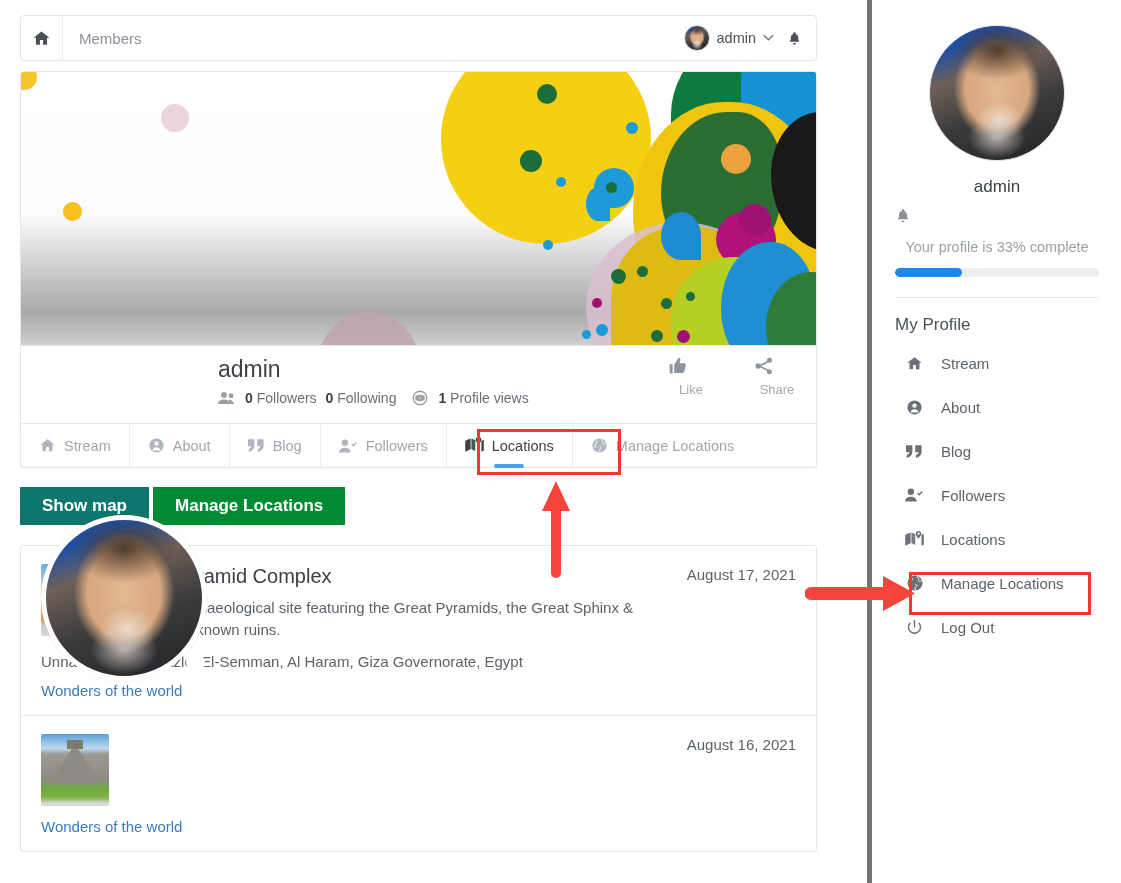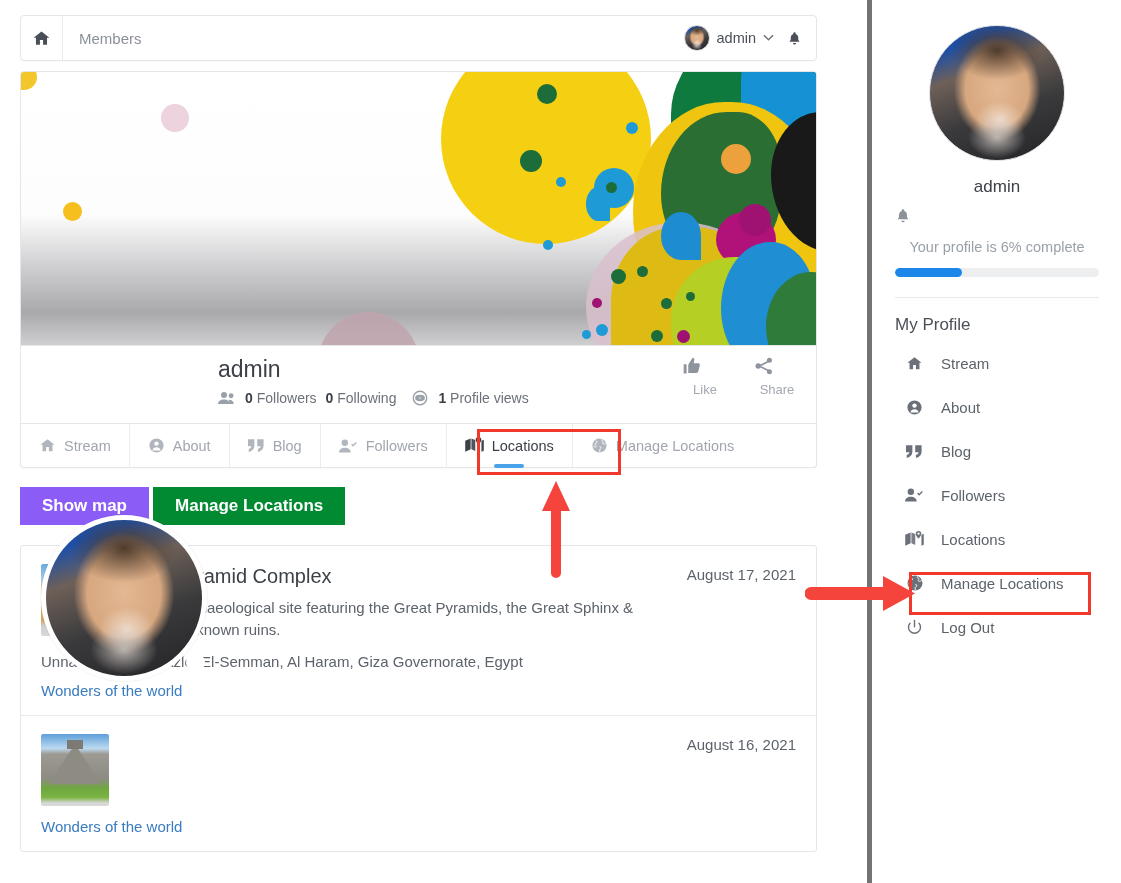--- a/index.html
+++ b/index.html
@@ -90,21 +90,21 @@
     height: 78px;
     padding: 10px 18px 0 197px;
   }
   .identity .name { font-size: 23px; color: #3c4148; font-weight: 400; line-height: 26px; }
   .stats { display: flex; align-items: center; gap: 9px; margin-top: 7px; color:#6b7079; font-size: 14px; }
   .stats .ic { color: #9aa0a8; display:inline-flex; }
   .stats b { color: #3c4148; font-weight: 700; }
   .stats .item { white-space: nowrap; }
   .actions {
     position: absolute; right: 16px; top: 10px;
-    display: flex; gap: 26px;
+    display: flex; gap: 40px;
   }
   .act { width: 46px; text-align: center; color: #a3a8b1; font-size: 13px; }
   .act .aic { display:block; margin-bottom: 6px; color: #8e949d; }
 
   
   .tabs {
     position: relative;
     display: flex; background: #fff;
     border: 1px solid #e4e6e9; border-top: none;
     border-bottom-left-radius: 4px; border-bottom-right-radius: 4px;
@@ -375,21 +375,21 @@
             <svg width="17" height="17" viewBox="0 0 24 24" fill="currentColor">
               <circle cx="12" cy="12" r="10"></circle>
               <path d="M7.5 5.5c1.4.3 1.4 1.8.6 2.6-.8.8-2.4.4-2.8 1.6-.3 1 .8 1.4 1.6 1.9.9.6.4 1.9-.4 2.4-.9.6-2.1.2-2.7-.6M15 3.6c-.5 1.2.6 1.7 1.5 2 .9.3 1 1.5.3 2.1-.8.7-.3 1.8.6 2.1 1.2.4 2.3-.4 3.2-1M12.5 21c.3-1.1-.6-1.9-.4-3 .2-1.2 1.8-1.1 2.3-2.1.4-1-.6-1.8-1.5-2" stroke="#fff" stroke-width="1.25" fill="none" stroke-linecap="round"></path>
             </svg>
           </span>
         <span>Manage Locations</span>
       </div>
     </div>
 
     <div class="btn-row">
-      <div class="gbtn" style="background: #8b5cf6;">Show map</div>
+      <div class="gbtn" style="background: #0f766e;">Show map</div>
       <div class="gbtn" style="background: rgb(2, 138, 51);">Manage Locations</div>
     </div>
 
     <div class="loc-list">
 
       <div class="loc-item">
         <div class="loc-date">August 17, 2021</div>
         <div class="loc-head">
           <div class="loc-thumb thumb-pyramids">
             <span class="tri" style="left:4px;top:22px;border-width:0 20px 30px 20px;border-color:transparent transparent #a8763f transparent;"></span>
@@ -420,21 +420,21 @@
   </div>
 
   <div class="side">
     <div class="photo side-avatar"></div>
     <div class="side-name">admin</div>
     <div class="side-bell">
       <svg width="16" height="18" viewBox="0 0 24 24" fill="currentColor">
           <path d="M12 2a2 2 0 012 2v.6A6 6 0 0118 10v4l2 3H4l2-3v-4a6 6 0 014-5.4V4a2 2 0 012-2zM9.5 19h5a2.5 2.5 0 01-5 0z"></path>
         </svg>
     </div>
-    <div class="side-complete">Your profile is 6% complete</div>
+    <div class="side-complete">Your profile is 33% complete</div>
     <div class="progress">
       <div class="progress-fill" style="width: 33%; background: rgb(28, 135, 232);"></div>
     </div>
     <div class="side-sep"></div>
     <div class="side-head">My Profile</div>
 
     <div class="side-menu">
       <div class="side-item">
         <span class="sic">
             <svg width="17" height="17" viewBox="0 0 24 24" fill="currentColor">

